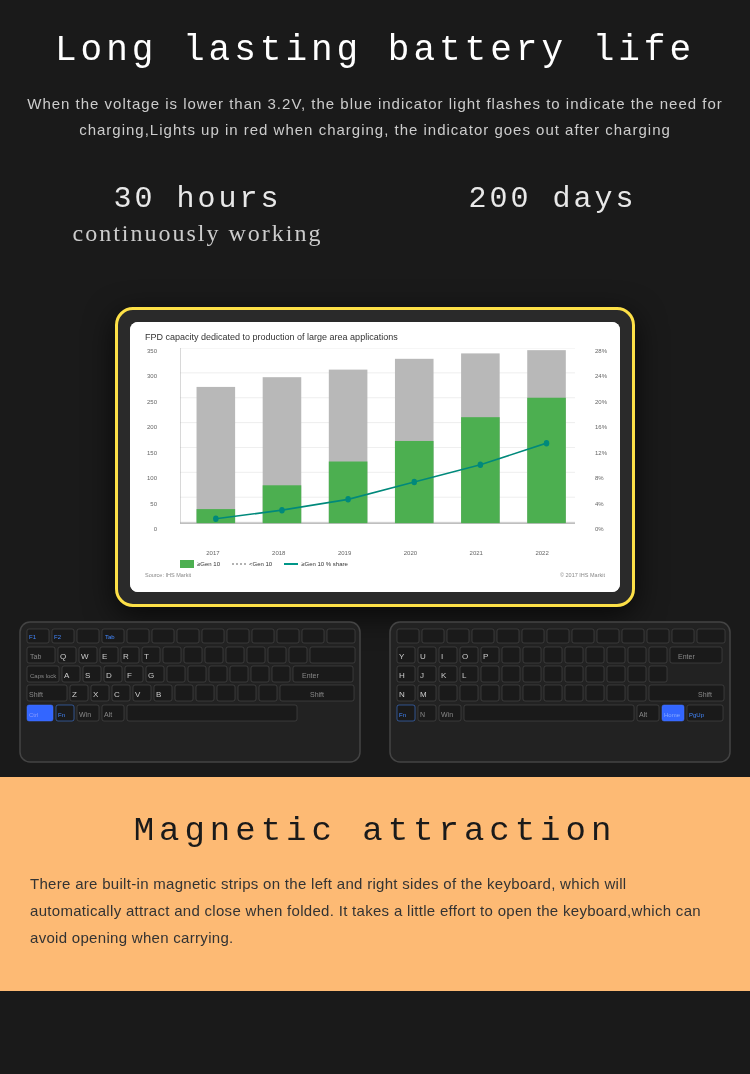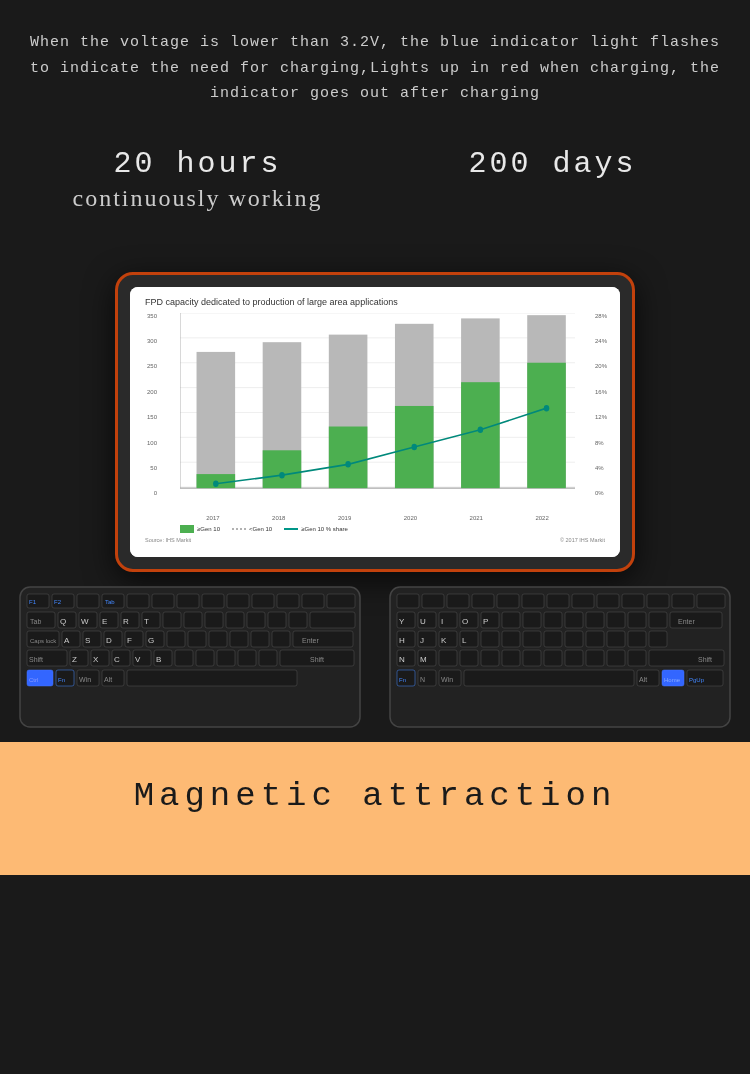--- a/index.html
+++ b/index.html
@@ -27,21 +27,21 @@
       font-family: 'Courier New', Courier, monospace;
     }
 
     .description-text {
       font-size: 15px;
       line-height: 1.7;
       color: #cccccc;
       letter-spacing: 1px;
       max-width: 700px;
       margin: 0 auto 30px auto;
-      font-family: Liberation Mono, monospace;
+      font-family: Liberation Sans, sans-serif;
     }
 
     .stats-row {
       display: flex;
       justify-content: center;
       gap: 0;
       margin: 10px 0 20px 0;
     }
 
     .stat-item {
@@ -74,21 +74,21 @@
       display: flex;
       justify-content: center;
       align-items: center;
       padding: 10px 20px 0px 20px;
     }
 
     .tablet-frame {
       background: #2a2a2a;
       border-radius: 18px;
       padding: 12px;
-      border: 3px solid #c2410c;
+      border: 3px solid #fde047;
       box-shadow: 0 8px 30px rgba(0,0,0,0.7);
       width: 520px;
     }
 
     .tablet-screen {
       background: #f0f0f0;
       border-radius: 8px;
       overflow: hidden;
       position: relative;
     }
@@ -188,25 +188,26 @@
       color: #333;
       text-align: left;
       font-family: Arial, sans-serif;
       letter-spacing: 0.3px;
     }
   </style>
 </head>
 <body>
 
 <div class="top-section">
+  <h1 class="main-title">Long lasting battery life</h1>
   <p class="description-text">When the voltage is lower than 3.2V, the blue indicator light flashes to indicate the need for charging,Lights up in red when charging, the indicator goes out after charging</p>
 
   <div class="stats-row">
     <div class="stat-item">
-      <span class="stat-number">20 hours</span>
+      <span class="stat-number">30 hours</span>
       <span class="stat-label">continuously working</span>
     </div>
     <div class="stat-item">
       <span class="stat-number">200 days</span>
     </div>
   </div>
 </div>
 
 <div class="tablet-section">
   <div class="tablet-frame">
@@ -496,13 +497,14 @@
       <text x="426" y="110" font-size="7" fill="#888" font-family="Arial">Win</text>
       <text x="624" y="110" font-size="7" fill="#888" font-family="Arial">Alt</text>
       <text x="649" y="110" font-size="6" fill="#88aaff" font-family="Arial">Home</text>
       <text x="674" y="110" font-size="6" fill="#4488ff" font-family="Arial">PgUp</text>
     </svg>
   </div>
 </div>
 
 <div class="bottom-section">
   <h2 class="magnetic-title">Magnetic attraction</h2>
+  <p class="magnetic-description">There are built-in magnetic strips on the left and right sides of the keyboard, which will automatically attract and close when folded. It takes a little effort to open the keyboard,which can avoid opening when carrying.</p>
 </div>
 
 </body></html>

